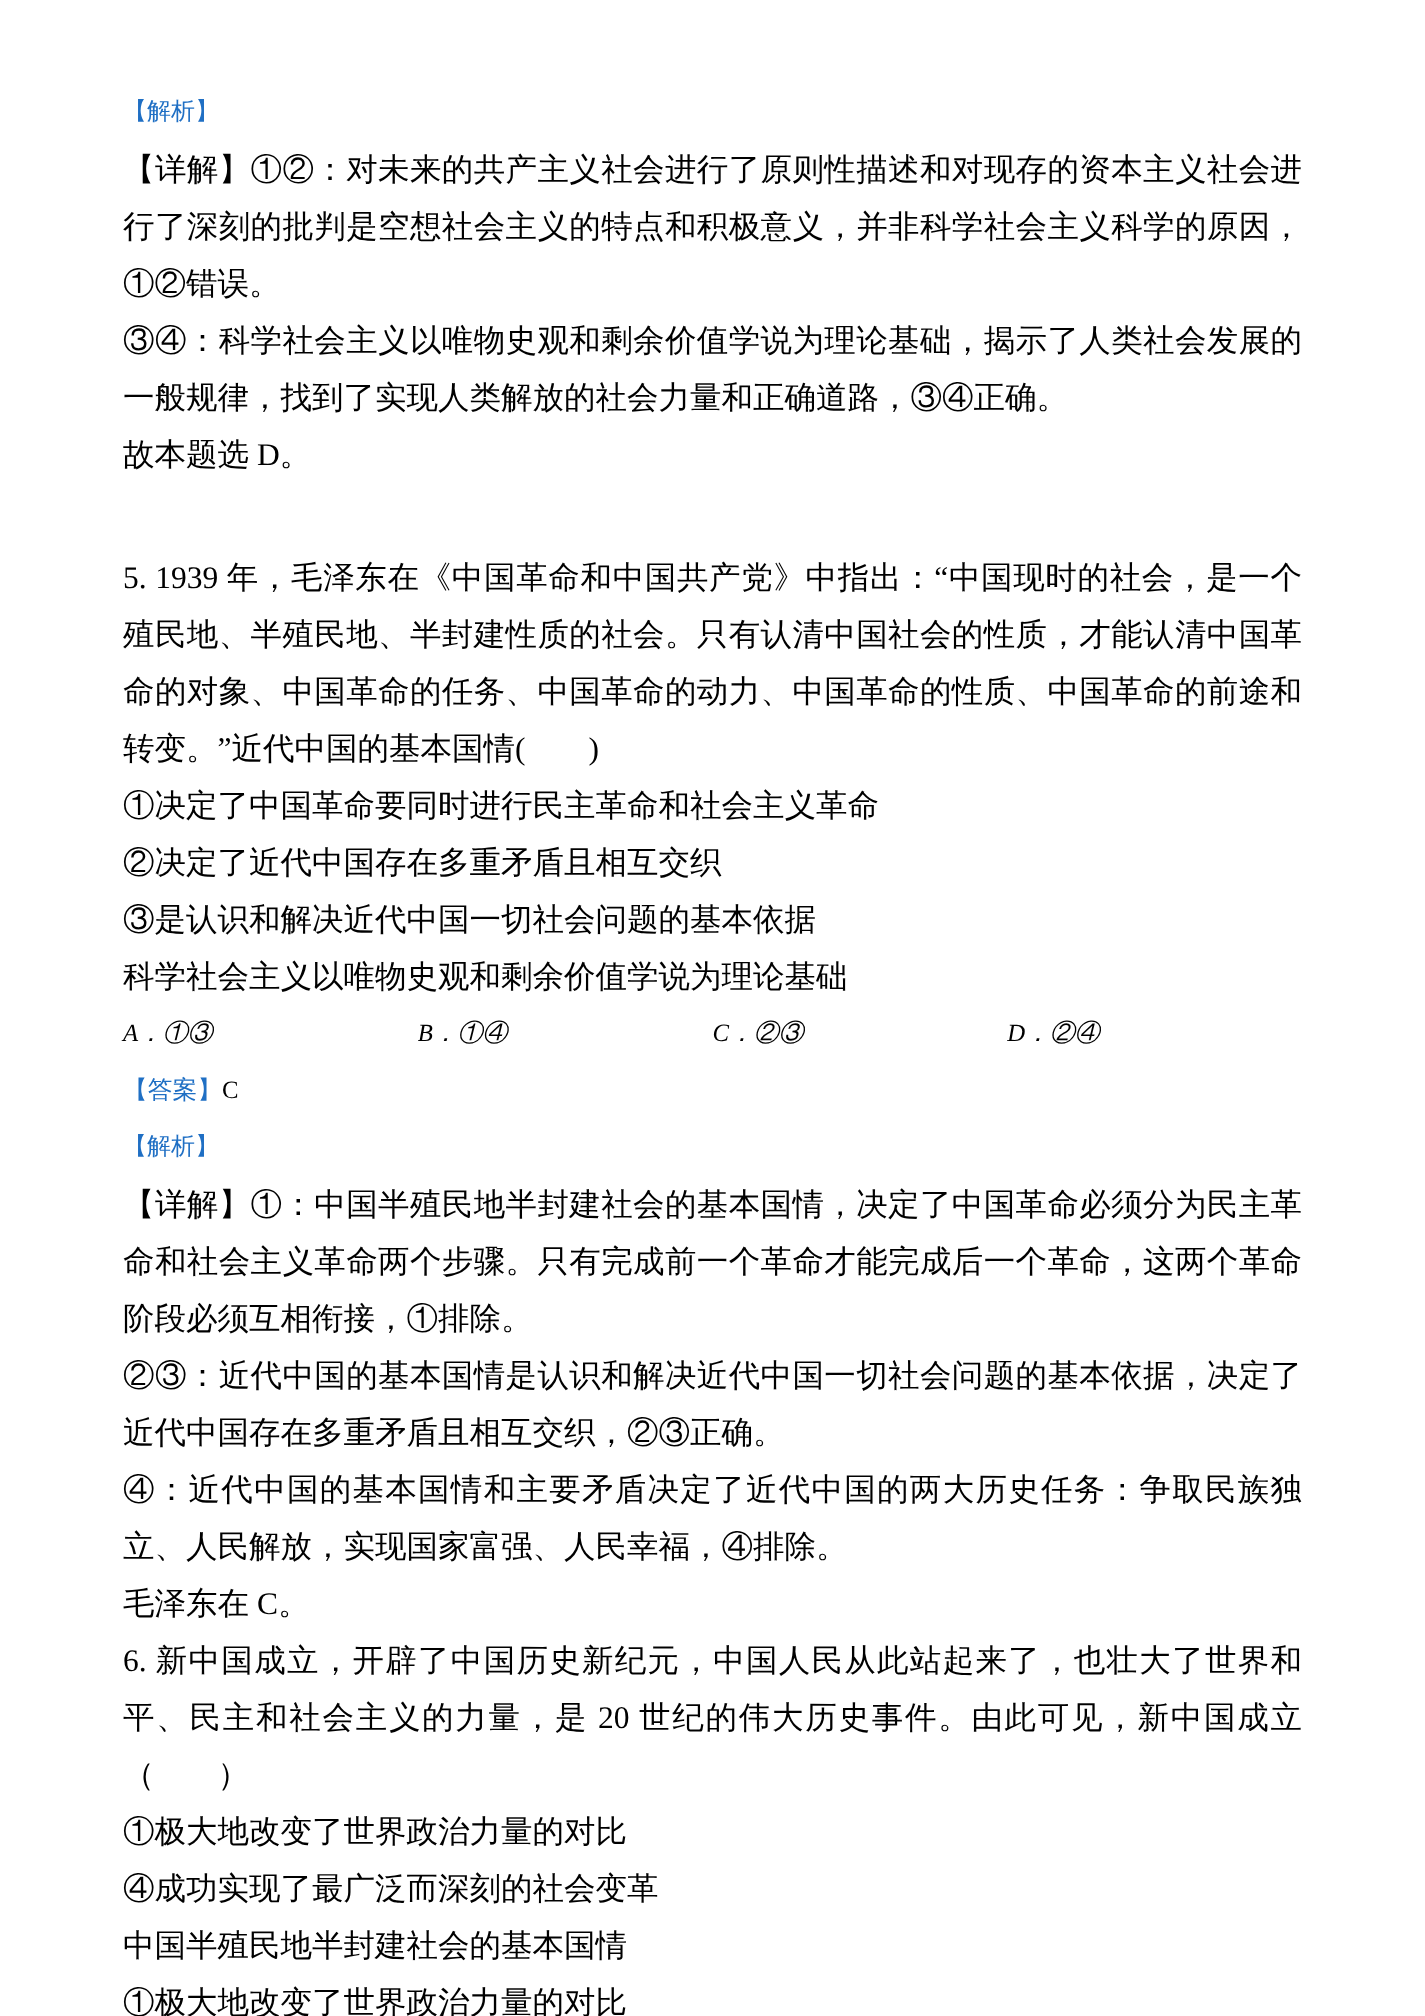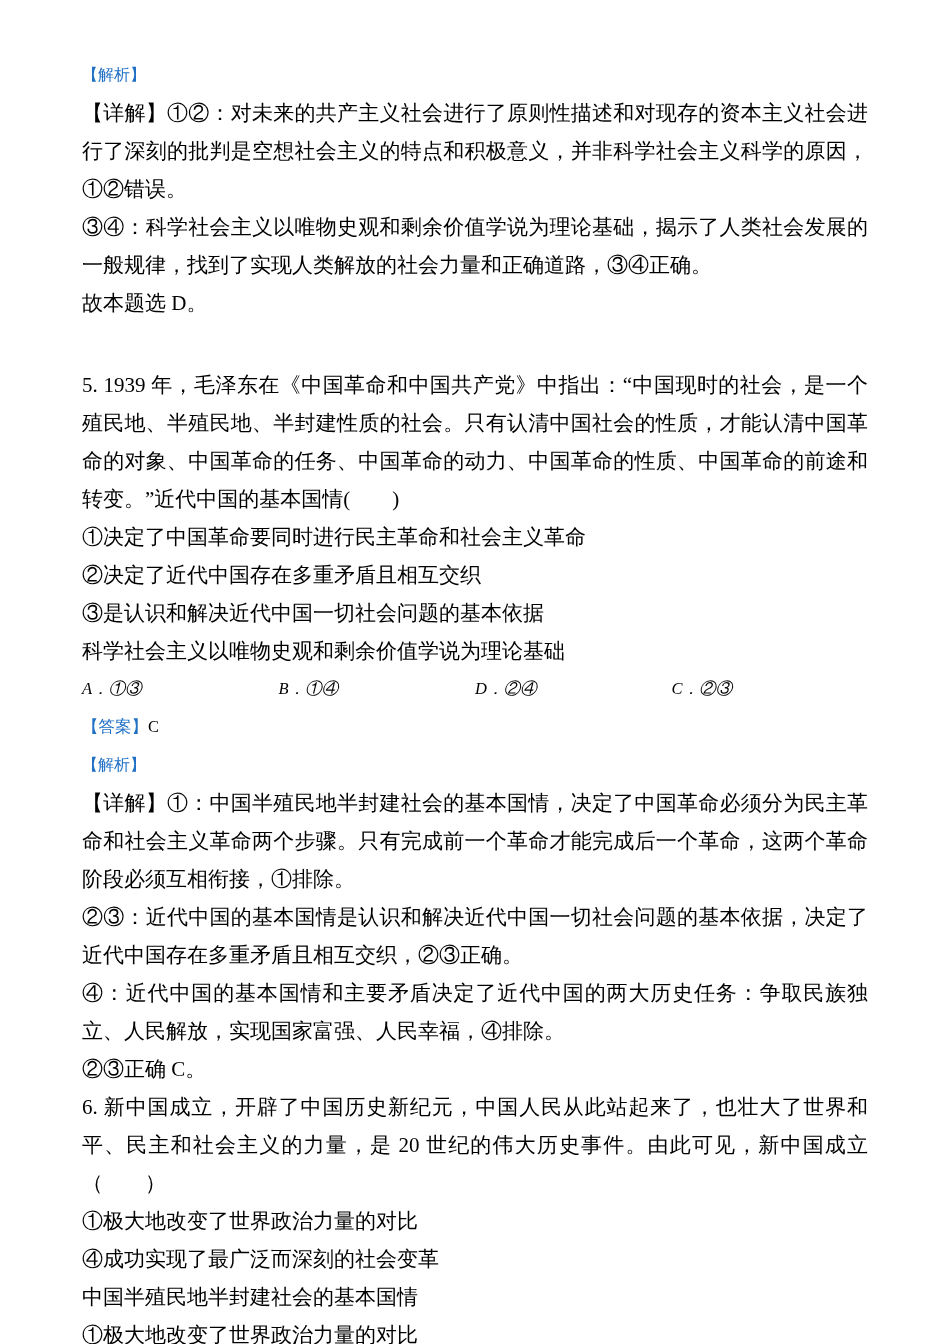--- a/index.html
+++ b/index.html
@@ -65,29 +65,29 @@
       <p class="para">故本题选 D。</p>
       <div class="spacer-lg"></div>
       <p class="para">5. 1939 年，毛泽东在《中国革命和中国共产党》中指出：“中国现时的社会，是一个殖民地、半殖民地、半封建性质的社会。只有认清中国社会的性质，才能认清中国革命的对象、中国革命的任务、中国革命的动力、中国革命的性质、中国革命的前途和转变。”近代中国的基本国情(　　)</p>
       <p class="para">①决定了中国革命要同时进行民主革命和社会主义革命</p>
       <p class="para">②决定了近代中国存在多重矛盾且相互交织</p>
       <p class="para">③是认识和解决近代中国一切社会问题的基本依据</p>
       <p class="para">科学社会主义以唯物史观和剩余价值学说为理论基础</p>
       <div class="opts">
         <div class="opt">A．①③</div>
         <div class="opt">B．①④</div>
+        <div class="opt">C．②③</div>
         <div class="opt">D．②④</div>
-        <div class="opt">C．②③</div>
       </div>
       <div class="answer-line"><span class="tag">【答案】</span><span>C</span></div>
       <div class="blue-line">【解析】</div>
       <p class="para">【详解】①：中国半殖民地半封建社会的基本国情，决定了中国革命必须分为民主革命和社会主义革命两个步骤。只有完成前一个革命才能完成后一个革命，这两个革命阶段必须互相衔接，①排除。</p>
       <p class="para">②③：近代中国的基本国情是认识和解决近代中国一切社会问题的基本依据，决定了近代中国存在多重矛盾且相互交织，②③正确。</p>
       <p class="para">④：近代中国的基本国情和主要矛盾决定了近代中国的两大历史任务：争取民族独立、人民解放，实现国家富强、人民幸福，④排除。</p>
-      <p class="para">②③正确 C。</p>
+      <p class="para">毛泽东在 C。</p>
       <p class="para">6. 新中国成立，开辟了中国历史新纪元，中国人民从此站起来了，也壮大了世界和平、民主和社会主义的力量，是 20 世纪的伟大历史事件。由此可见，新中国成立（　　）</p>
       <p class="para">①极大地改变了世界政治力量的对比</p>
       <p class="para">④成功实现了最广泛而深刻的社会变革</p>
       <p class="para">中国半殖民地半封建社会的基本国情</p>
       <p class="para">①极大地改变了世界政治力量的对比</p>
       <div class="opts">
         <div class="opt">A．①②</div>
         <div class="opt">B．①③</div>
         <div class="opt">C．②④</div>
         <div class="opt">D．③④</div>

